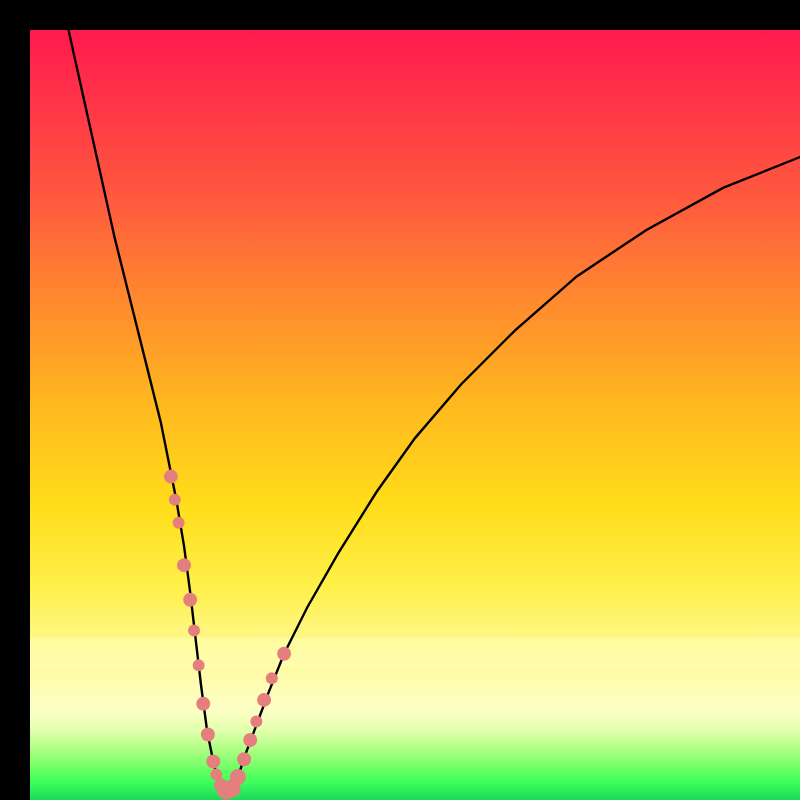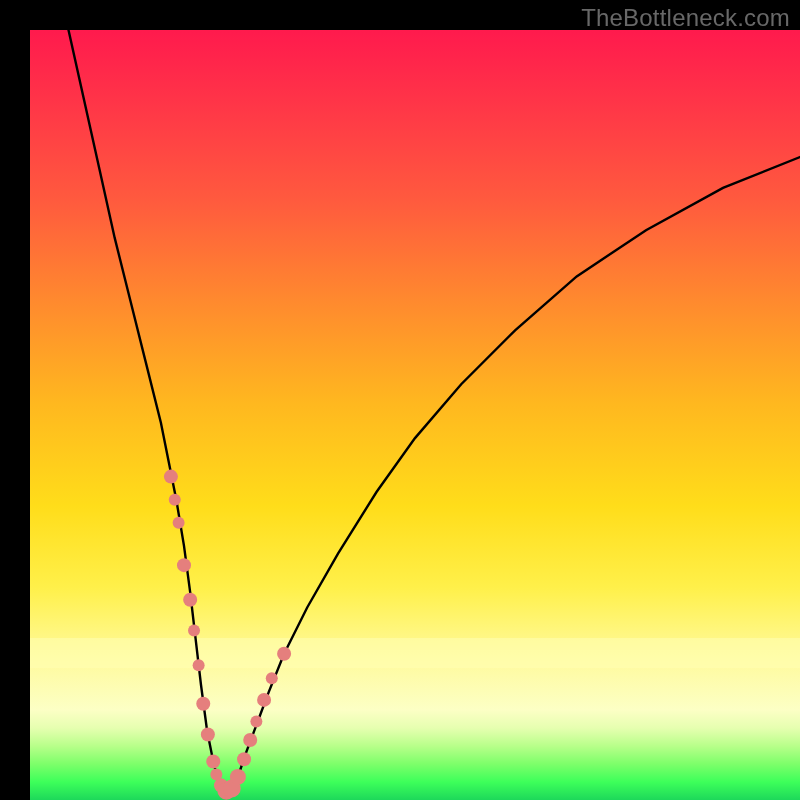--- a/index.html
+++ b/index.html
@@ -117,14 +117,13 @@
           <circle cx="214.06" cy="729.19" r="7" fill="#e57f7d"></circle>
           <circle cx="220.22" cy="709.94" r="7" fill="#e57f7d"></circle>
           <circle cx="226.38" cy="691.46" r="6" fill="#e57f7d"></circle>
           <circle cx="234.08" cy="669.90" r="7" fill="#e57f7d"></circle>
           <circle cx="241.78" cy="648.34" r="6" fill="#e57f7d"></circle>
           <circle cx="254.10" cy="623.70" r="7" fill="#e57f7d"></circle>
         </g>
     </svg>
   </div>
 
-  <div class="watermark">TheBottleneck.com</div>
 </div>
 
 </body></html>

